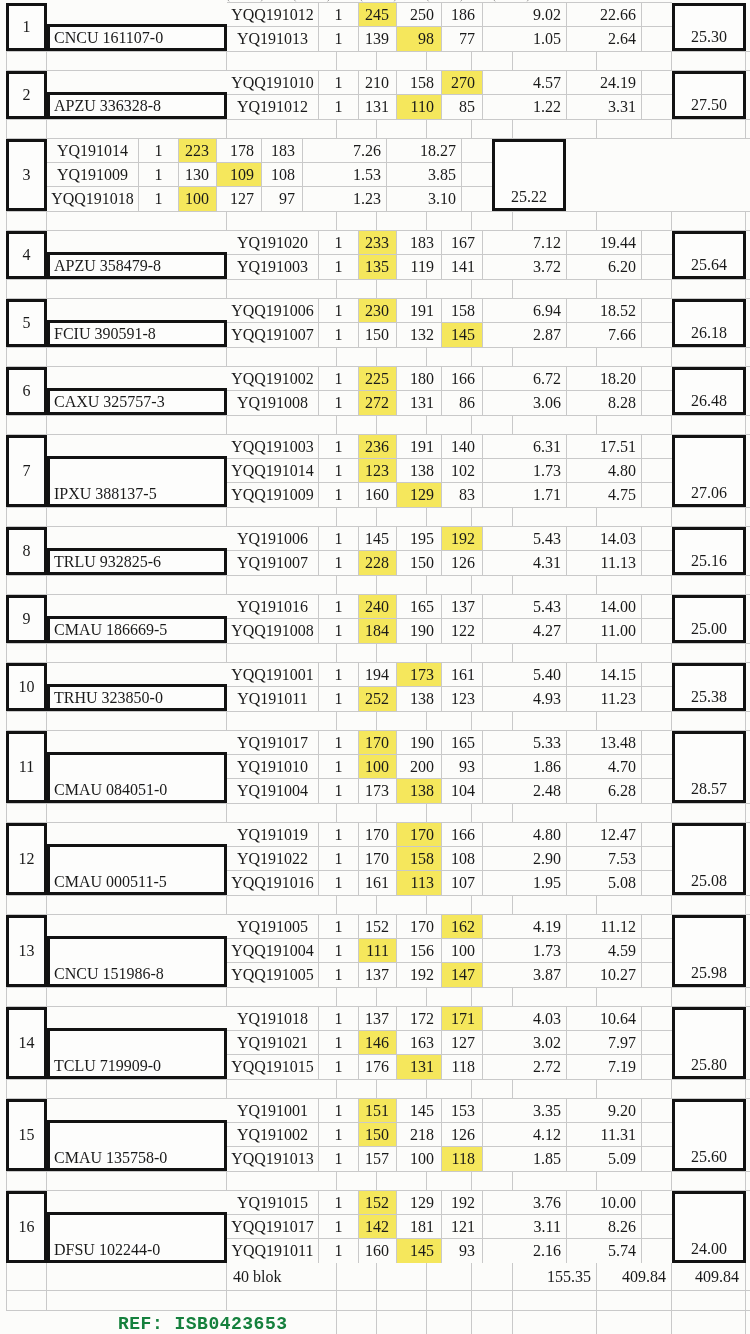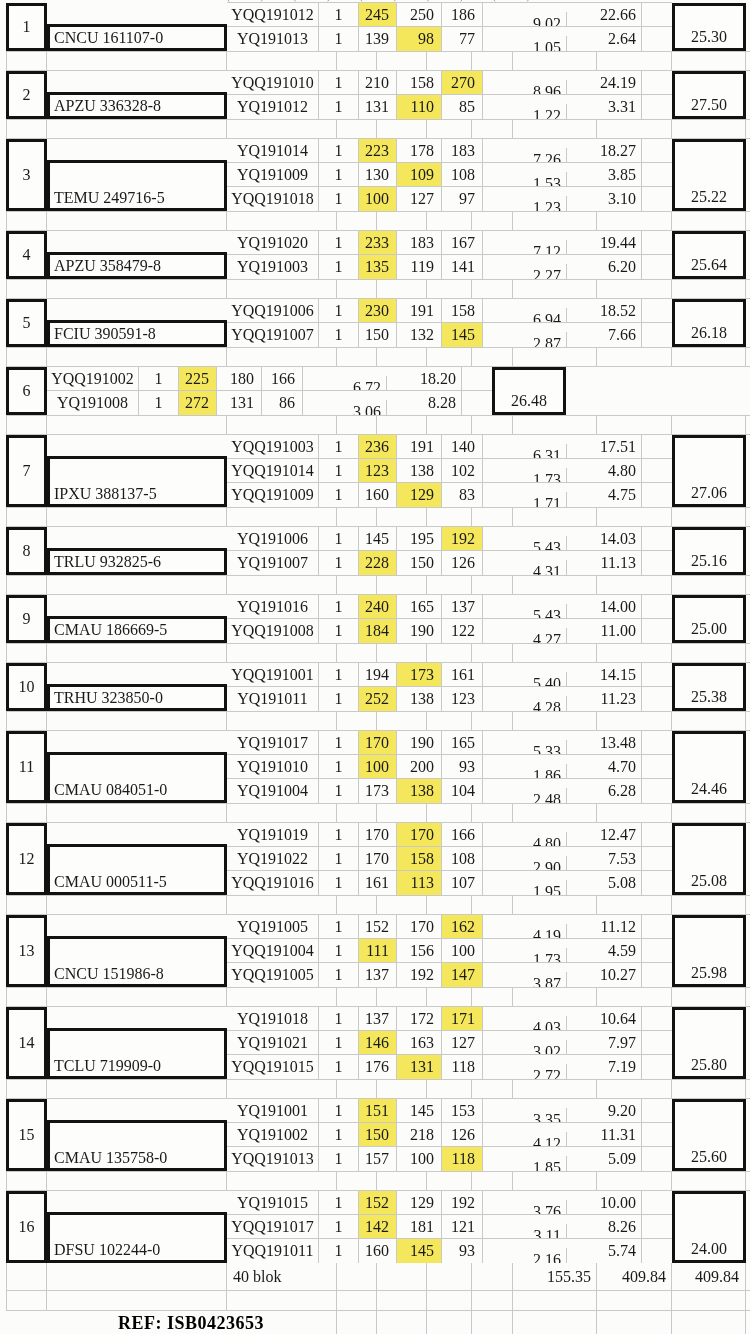--- a/index.html
+++ b/index.html
@@ -61,21 +61,21 @@
     border-right:1px solid var(--grid);
     font-size:16px;line-height:23px;
     white-space:nowrap;overflow:hidden;
   }
   .c-batch{width:92px;text-align:center;}
   .c-qty{width:40px;text-align:center;}
   .c-v1{width:38px;}
   .c-v2{width:45px;}
   .c-v3{width:41px;}
   .c-v{text-align:right;padding-right:7px;}
-  .c-d1{width:84px;margin-top:9px;}
+  .c-d1{width:84px;}
   .c-d2{width:75px;}
   .c-d{text-align:right;padding-right:5px;}
   .hl{background:var(--hl);}
 
   
   .grow{display:flex;height:20px;box-sizing:border-box;
     border-top:1px solid var(--grid);border-bottom:1px solid var(--grid);}
   .grow .gc{box-sizing:border-box;flex:none;border-right:1px solid var(--grid);
     font-size:16px;line-height:26px;white-space:nowrap;}
   .grow .gc:first-child{border-left:1px solid var(--grid);}
@@ -88,22 +88,22 @@
   .blok-label{text-align:left;padding-left:6px;}
   .t-right{text-align:right;padding-right:5px;}
   .fin-right{text-align:right;padding-right:6px;}
 
   .emptyrow{height:20px;border-top:none;}
 
   .refrow{height:24px;border-top:none;border-bottom:none;}
   .refrow .gc{border-right:1px solid var(--grid);}
   .g-refspan{width:331px;text-align:left;padding-left:112px;border-left:none !important;}
   .ref-text{
-    font-family:Liberation Serif, serif;
-    font-weight:700;font-size:18px;line-height:24px;letter-spacing:0.5px;color:#000000;
+    font-family:Liberation Mono, monospace;
+    font-weight:700;font-size:18px;line-height:24px;letter-spacing:0.5px;color:#15803d;
   }
 </style>
 </head>
 <body>
 
 <div class="page">
   <div class="sheet">
 
     <div class="header-sliver">
       <span>( ) ( ) ( ) ( ) ( )</span>
@@ -156,21 +156,21 @@
           <div class="box contbox">
             <div class="cname">APZU 336328-8</div>
           </div>
           <div class="mid">
             <div class="subrow divided">
               <div class="cell c-batch">YQQ191010</div>
               <div class="cell c-qty">1</div>
               <div class="cell c-v c-v1">210</div>
               <div class="cell c-v c-v2">158</div>
               <div class="cell c-v c-v3 hl">270</div>
-              <div class="cell c-d c-d1">8.96</div>
+              <div class="cell c-d c-d1">4.57</div>
               <div class="cell c-d c-d2">24.19</div>
             </div>
             <div class="subrow">
               <div class="cell c-batch">YQ191012</div>
               <div class="cell c-qty">1</div>
               <div class="cell c-v c-v1">131</div>
               <div class="cell c-v c-v2 hl">110</div>
               <div class="cell c-v c-v3">85</div>
               <div class="cell c-d c-d1">1.22</div>
               <div class="cell c-d c-d2">3.31</div>
@@ -187,23 +187,20 @@
           <div class="gc g-qty"></div>
           <div class="gc g-v1"></div>
           <div class="gc g-v2"></div>
           <div class="gc g-v3"></div>
           <div class="gc g-d1"></div>
           <div class="gc g-d2"></div>
           <div class="gc g-fin"></div>
         </div>
         <div class="group" style="height: 72px;">
           <div class="box numbox">3</div>
-          <div class="box contbox">
-            <div class="cname">TEMU 249716-5</div>
-          </div>
           <div class="mid">
             <div class="subrow divided">
               <div class="cell c-batch">YQ191014</div>
               <div class="cell c-qty">1</div>
               <div class="cell c-v c-v1 hl">223</div>
               <div class="cell c-v c-v2">178</div>
               <div class="cell c-v c-v3">183</div>
               <div class="cell c-d c-d1">7.26</div>
               <div class="cell c-d c-d2">18.27</div>
             </div>
@@ -256,21 +253,21 @@
               <div class="cell c-v c-v3">167</div>
               <div class="cell c-d c-d1">7.12</div>
               <div class="cell c-d c-d2">19.44</div>
             </div>
             <div class="subrow">
               <div class="cell c-batch">YQ191003</div>
               <div class="cell c-qty">1</div>
               <div class="cell c-v c-v1 hl">135</div>
               <div class="cell c-v c-v2">119</div>
               <div class="cell c-v c-v3">141</div>
-              <div class="cell c-d c-d1">2.27</div>
+              <div class="cell c-d c-d1">3.72</div>
               <div class="cell c-d c-d2">6.20</div>
             </div>
           </div>
           <div class="box finbox">
             <div class="fval">25.64</div>
           </div>
         </div>
         <div class="grow">
           <div class="gc g-num"></div>
           <div class="gc g-cont"></div>
@@ -319,20 +316,23 @@
           <div class="gc g-qty"></div>
           <div class="gc g-v1"></div>
           <div class="gc g-v2"></div>
           <div class="gc g-v3"></div>
           <div class="gc g-d1"></div>
           <div class="gc g-d2"></div>
           <div class="gc g-fin"></div>
         </div>
         <div class="group" style="height: 48px;">
           <div class="box numbox">6</div>
+          <div class="box contbox">
+            <div class="cname">CAXU 325757-3</div>
+          </div>
           <div class="mid">
             <div class="subrow divided">
               <div class="cell c-batch">YQQ191002</div>
               <div class="cell c-qty">1</div>
               <div class="cell c-v c-v1 hl">225</div>
               <div class="cell c-v c-v2">180</div>
               <div class="cell c-v c-v3">166</div>
               <div class="cell c-d c-d1">6.72</div>
               <div class="cell c-d c-d2">18.20</div>
             </div>
@@ -508,21 +508,21 @@
               <div class="cell c-v c-v3">161</div>
               <div class="cell c-d c-d1">5.40</div>
               <div class="cell c-d c-d2">14.15</div>
             </div>
             <div class="subrow">
               <div class="cell c-batch">YQ191011</div>
               <div class="cell c-qty">1</div>
               <div class="cell c-v c-v1 hl">252</div>
               <div class="cell c-v c-v2">138</div>
               <div class="cell c-v c-v3">123</div>
-              <div class="cell c-d c-d1">4.28</div>
+              <div class="cell c-d c-d1">4.93</div>
               <div class="cell c-d c-d2">11.23</div>
             </div>
           </div>
           <div class="box finbox">
             <div class="fval">25.38</div>
           </div>
         </div>
         <div class="grow">
           <div class="gc g-num"></div>
           <div class="gc g-cont"></div>
@@ -563,21 +563,21 @@
               <div class="cell c-batch">YQ191004</div>
               <div class="cell c-qty">1</div>
               <div class="cell c-v c-v1">173</div>
               <div class="cell c-v c-v2 hl">138</div>
               <div class="cell c-v c-v3">104</div>
               <div class="cell c-d c-d1">2.48</div>
               <div class="cell c-d c-d2">6.28</div>
             </div>
           </div>
           <div class="box finbox">
-            <div class="fval">24.46</div>
+            <div class="fval">28.57</div>
           </div>
         </div>
         <div class="grow">
           <div class="gc g-num"></div>
           <div class="gc g-cont"></div>
           <div class="gc g-batch"></div>
           <div class="gc g-qty"></div>
           <div class="gc g-v1"></div>
           <div class="gc g-v2"></div>
           <div class="gc g-v3"></div>

